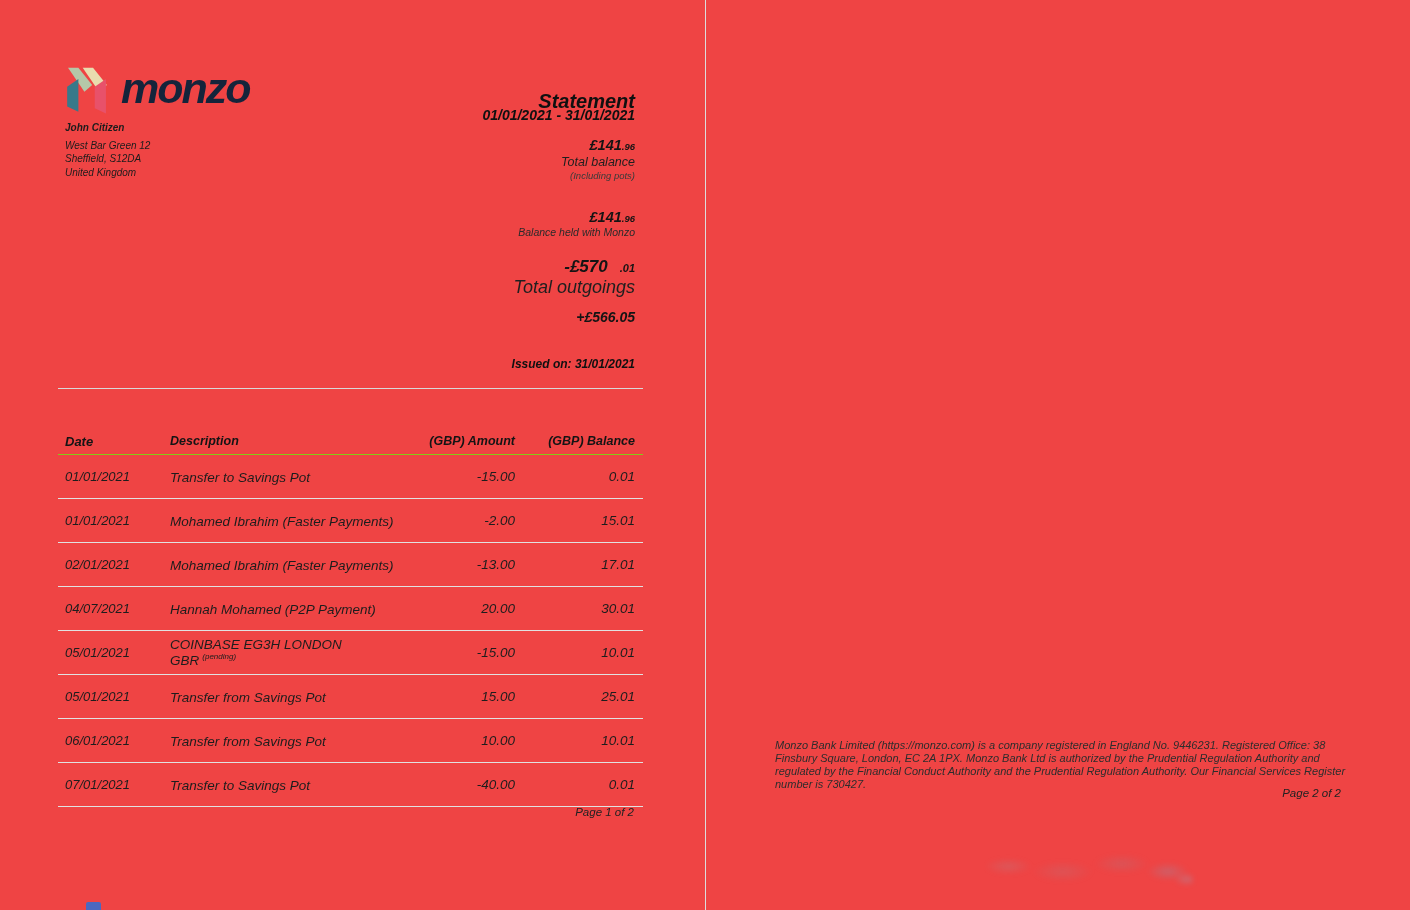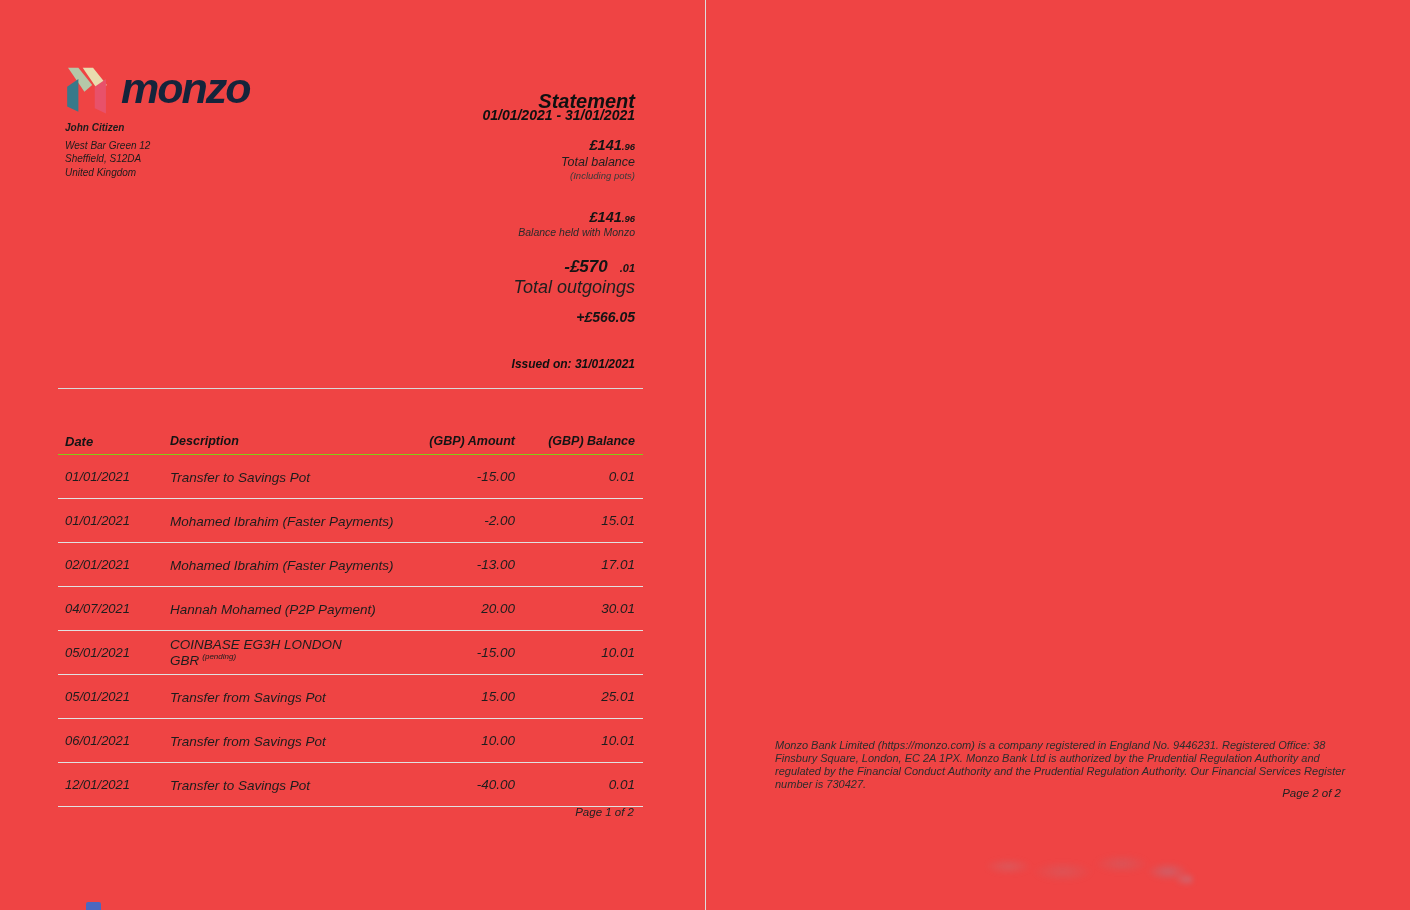--- a/index.html
+++ b/index.html
@@ -183,21 +183,21 @@
           <div class="c-amt">15.00</div>
           <div class="c-bal">25.01</div>
         </div>
           <div class="trow">
           <div class="c-date">06/01/2021</div>
           <div class="c-desc"><span>Transfer from Savings Pot</span><sup class="pending"></sup></div>
           <div class="c-amt">10.00</div>
           <div class="c-bal">10.01</div>
         </div>
           <div class="trow">
-          <div class="c-date">12/01/2021</div>
+          <div class="c-date">07/01/2021</div>
           <div class="c-desc"><span>Transfer to Savings Pot</span><sup class="pending"></sup></div>
           <div class="c-amt">-40.00</div>
           <div class="c-bal">0.01</div>
         </div>
         </div>
     </div>
 
     <div class="page-label-1">Page 1 of 2</div>
   </div>
 

